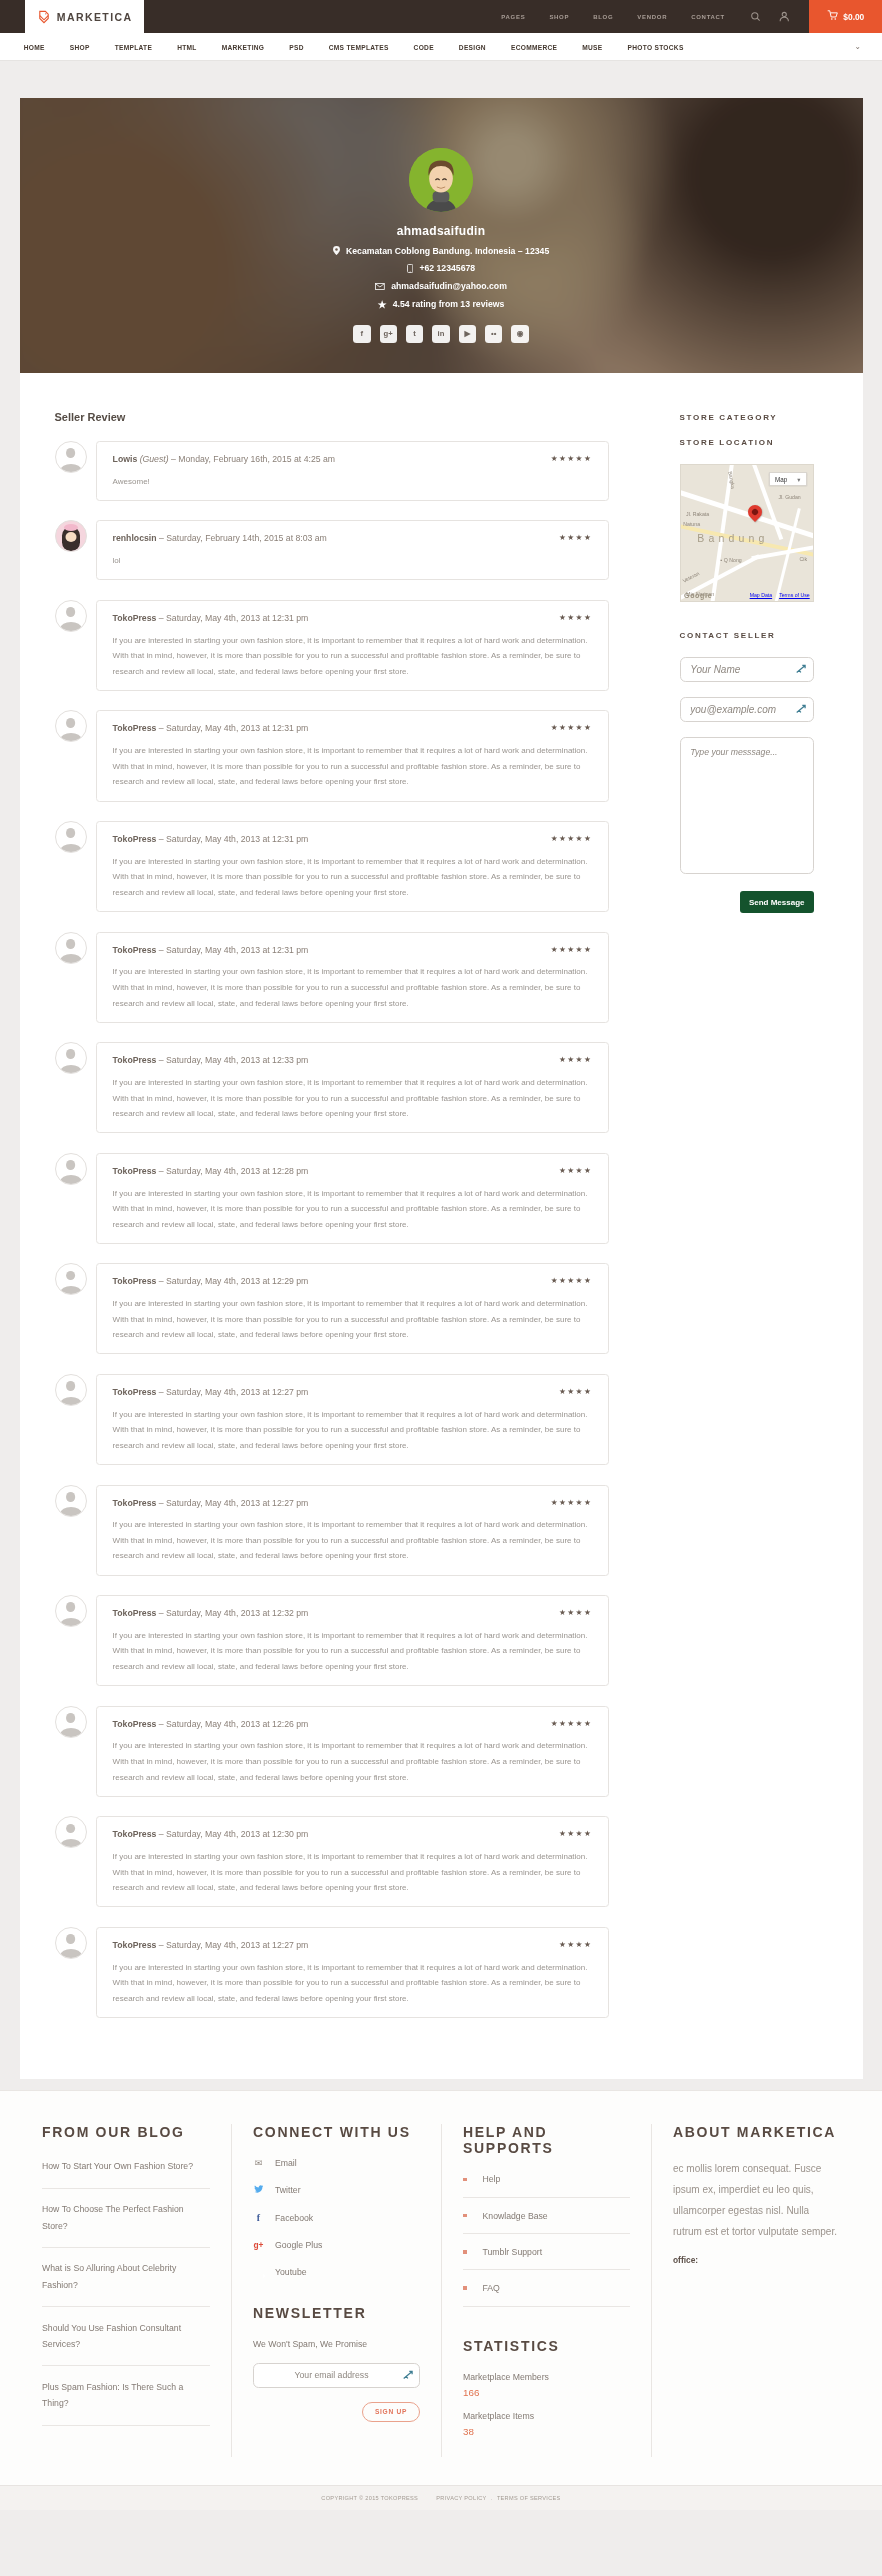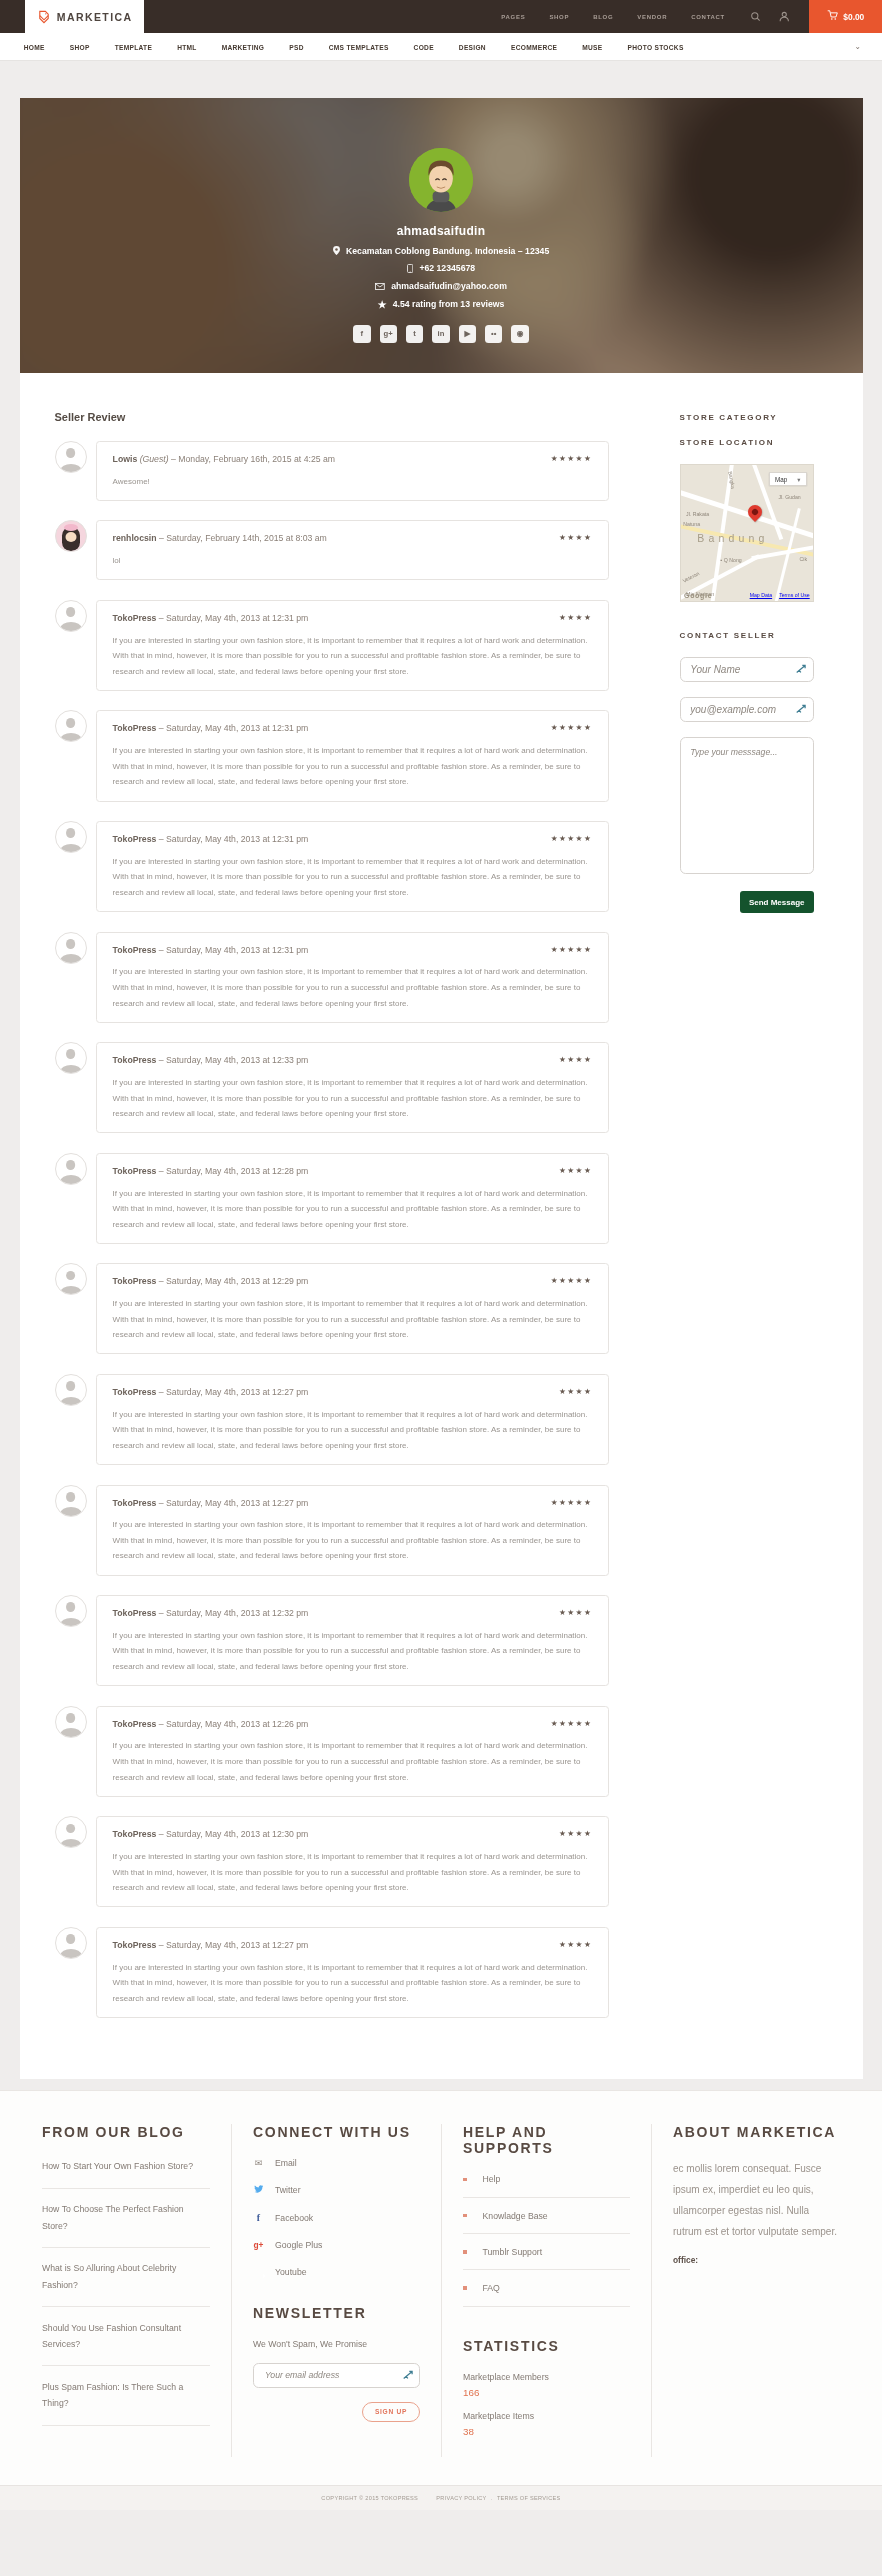--- a/index.html
+++ b/index.html
@@ -101,21 +101,21 @@
   .connect-list li { display:flex; align-items:center; gap:11px; margin-bottom:16.7px; }
   .connect-list a { color:#837a73; font-size:8.7px; text-decoration:none; }
   .ci { width:11px; text-align:center; font-size:9px; }
   .ci.email { color:#8a8178; }
   .ci.gplus { color:#dd4b39; font-weight:bold; font-size:8.4px; }
   .ci.fb { color:#3b5998; font-weight:bold; font-family:"Liberation Serif",serif; font-size:9.8px; }
   .yt-badge { width:11px; height:8.4px; background:#cc2a20; border-radius:2.1px; position:relative; }
   .yt-badge::after { content:""; position:absolute; left:4.2px; top:2.1px; border-left:3.5px solid #fff; border-top:2.1px solid transparent; border-bottom:2.1px solid transparent; }
   .newsletter-note { color:#837a73; font-size:8.7px; margin-bottom:14px; }
   .nl-field { position:relative; }
-  .nl-field input { width:100%; height:25px; border:0.7px solid #d7d3cf; border-radius:5.6px; padding:0 21px 0 11px; font-size:8.7px; font-style:italic; color:#6f675f; font-family:"Liberation Sans",sans-serif; }
+  .nl-field input { width:100%; height:25px; border:0.7px solid #d7d3cf; border-radius:5.6px; padding:0 21px 0 11px; font-size:8.7px; color:#6f675f; font-family:"Liberation Sans",sans-serif;text-align:center; }
   .nl-field input::placeholder { color:#8f8881; opacity:1; }
   .signup-row { text-align:right; margin-top:14px; }
   .signup-btn { background:transparent; border:1.4px solid #eaa28c; color:#e2745a; border-radius:697px; font-size:6.6px; font-weight:bold; letter-spacing:0.7px; padding:5.6px 12px; cursor:pointer; font-family:"Liberation Sans",sans-serif; }
   .help-list { list-style:none; margin-bottom:31px; }
   .help-list li { border-bottom:0.7px solid #e9e6e3; padding:0 0 12.6px 0; margin-bottom:12.6px; display:flex; align-items:center; gap:16px; }
   .help-list a { color:#837a73; font-size:8.7px; text-decoration:none; }
   .sq-bullet { width:3.5px; height:3.5px; background:#e2907a; display:inline-block; }
   .stat-item { margin-bottom:12.6px; }
   .stat-label { color:#837a73; font-size:8.7px; margin-bottom:5.6px; }
   .stat-value { color:#e0734f; font-size:9.8px; }

